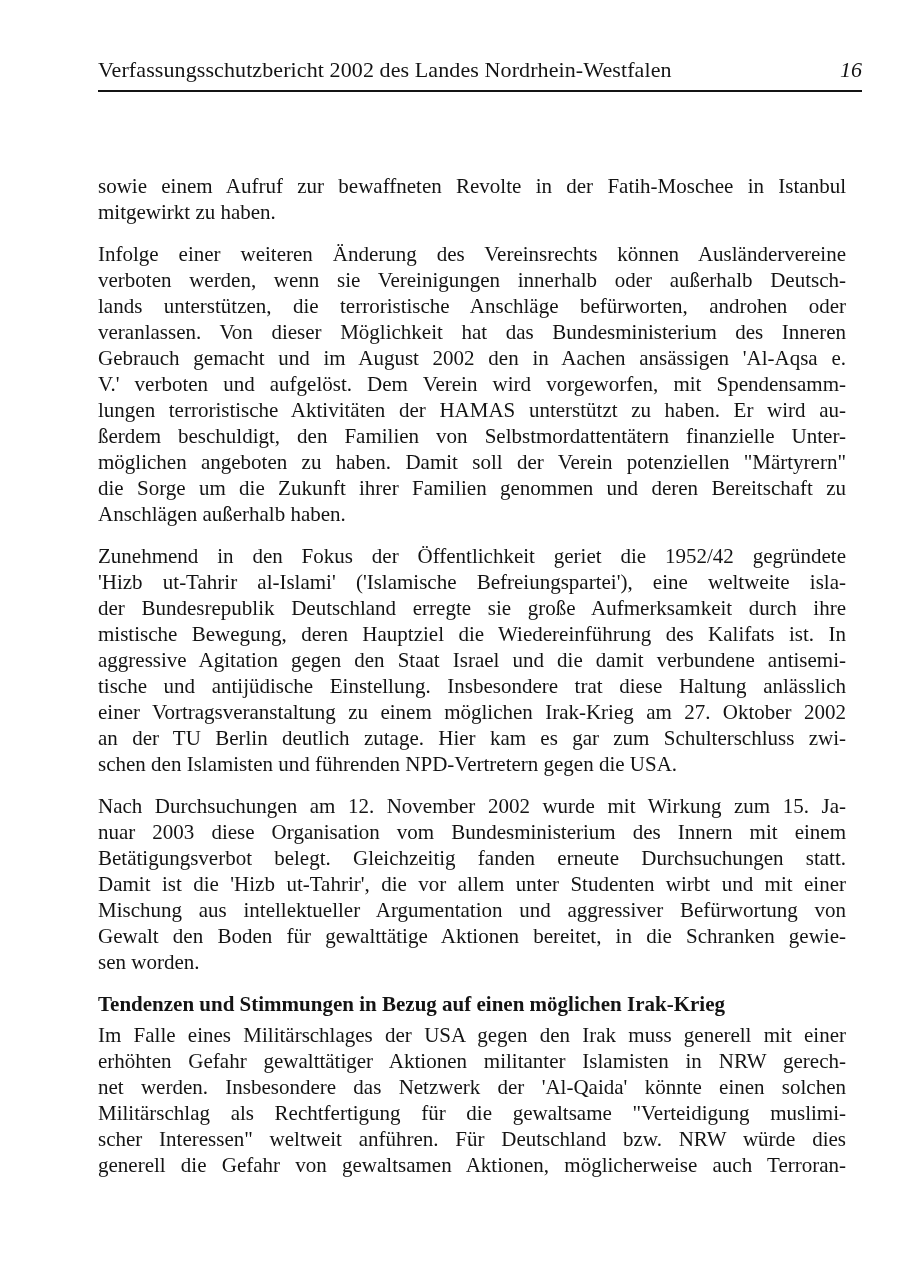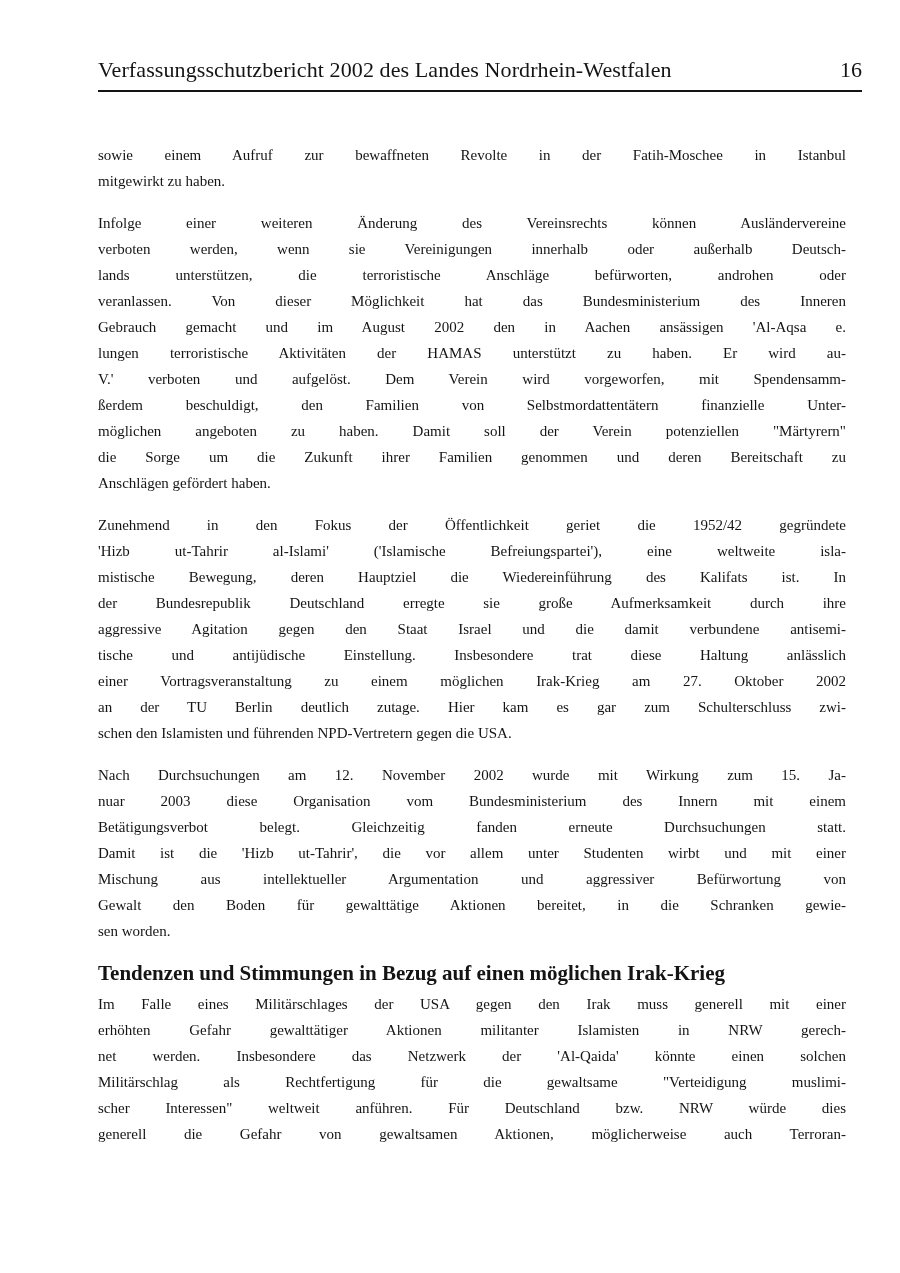--- a/index.html
+++ b/index.html
@@ -19,28 +19,28 @@
     overflow: hidden;
   }
   .header {
     display: flex;
     justify-content: space-between;
     align-items: baseline;
     font-size: 22px;
     line-height: 26px;
     padding-bottom: 7px;
     border-bottom: 2px solid #141414;
-    margin-bottom: 50px;
+    margin-bottom: 81px;
     white-space: nowrap;
     gap: 20px;
   }
   .header-title { letter-spacing: 0.1px; }
-  .header-page-number { padding-left: 20px; }
+  .header-page-number { padding-left: 20px; font-style: italic; }
   .para {
-    font-size: 15px;
+    font-size: 21px;
     line-height: 26px;
     margin: 0 16px 16px 0;
   }
   .line {
     text-align: justify;
     text-align-last: justify;
   }
   .line.last {
     text-align: right;
     text-align-last: left;
@@ -69,32 +69,32 @@
       <div class="para">
         <div class="line">sowie einem Aufruf zur bewaffneten Revolte in der Fatih-Moschee in Istanbul</div>
         <div class="line last">mitgewirkt zu haben.</div>
       </div>
       <div class="para">
         <div class="line">Infolge einer weiteren Änderung des Vereinsrechts können Ausländervereine</div>
         <div class="line">verboten werden, wenn sie Vereinigungen innerhalb oder außerhalb Deutsch-</div>
         <div class="line">lands unterstützen, die terroristische Anschläge befürworten, androhen oder</div>
         <div class="line">veranlassen. Von dieser Möglichkeit hat das Bundesministerium des Inneren</div>
         <div class="line">Gebrauch gemacht und im August 2002 den in Aachen ansässigen 'Al-Aqsa e.</div>
+        <div class="line">V.' verboten und aufgelöst. Dem Verein wird vorgeworfen, mit Spendensamm-</div>
         <div class="line">lungen terroristische Aktivitäten der HAMAS unterstützt zu haben. Er wird au-</div>
-        <div class="line">V.' verboten und aufgelöst. Dem Verein wird vorgeworfen, mit Spendensamm-</div>
         <div class="line">ßerdem beschuldigt, den Familien von Selbstmordattentätern finanzielle Unter-</div>
         <div class="line">möglichen angeboten zu haben. Damit soll der Verein potenziellen "Märtyrern"</div>
         <div class="line">die Sorge um die Zukunft ihrer Familien genommen und deren Bereitschaft zu</div>
-        <div class="line last">Anschlägen gefördert haben.</div>
+        <div class="line last">Anschlägen außerhalb haben.</div>
       </div>
       <div class="para">
         <div class="line">Zunehmend in den Fokus der Öffentlichkeit geriet die 1952/42 gegründete</div>
         <div class="line">'Hizb ut-Tahrir al-Islami' ('Islamische Befreiungspartei'), eine weltweite isla-</div>
+        <div class="line">der Bundesrepublik Deutschland erregte sie große Aufmerksamkeit durch ihre</div>
         <div class="line">mistische Bewegung, deren Hauptziel die Wiedereinführung des Kalifats ist. In</div>
-        <div class="line">der Bundesrepublik Deutschland erregte sie große Aufmerksamkeit durch ihre</div>
         <div class="line">aggressive Agitation gegen den Staat Israel und die damit verbundene antisemi-</div>
         <div class="line">tische und antijüdische Einstellung. Insbesondere trat diese Haltung anlässlich</div>
         <div class="line">einer Vortragsveranstaltung zu einem möglichen Irak-Krieg am 27. Oktober 2002</div>
         <div class="line">an der TU Berlin deutlich zutage. Hier kam es gar zum Schulterschluss zwi-</div>
         <div class="line last">schen den Islamisten und führenden NPD-Vertretern gegen die USA.</div>
       </div>
       <div class="para">
         <div class="line">Nach Durchsuchungen am 12. November 2002 wurde mit Wirkung zum 15. Ja-</div>
         <div class="line">nuar 2003 diese Organisation vom Bundesministerium des Innern mit einem</div>
         <div class="line">Betätigungsverbot belegt. Gleichzeitig fanden erneute Durchsuchungen statt.</div>

